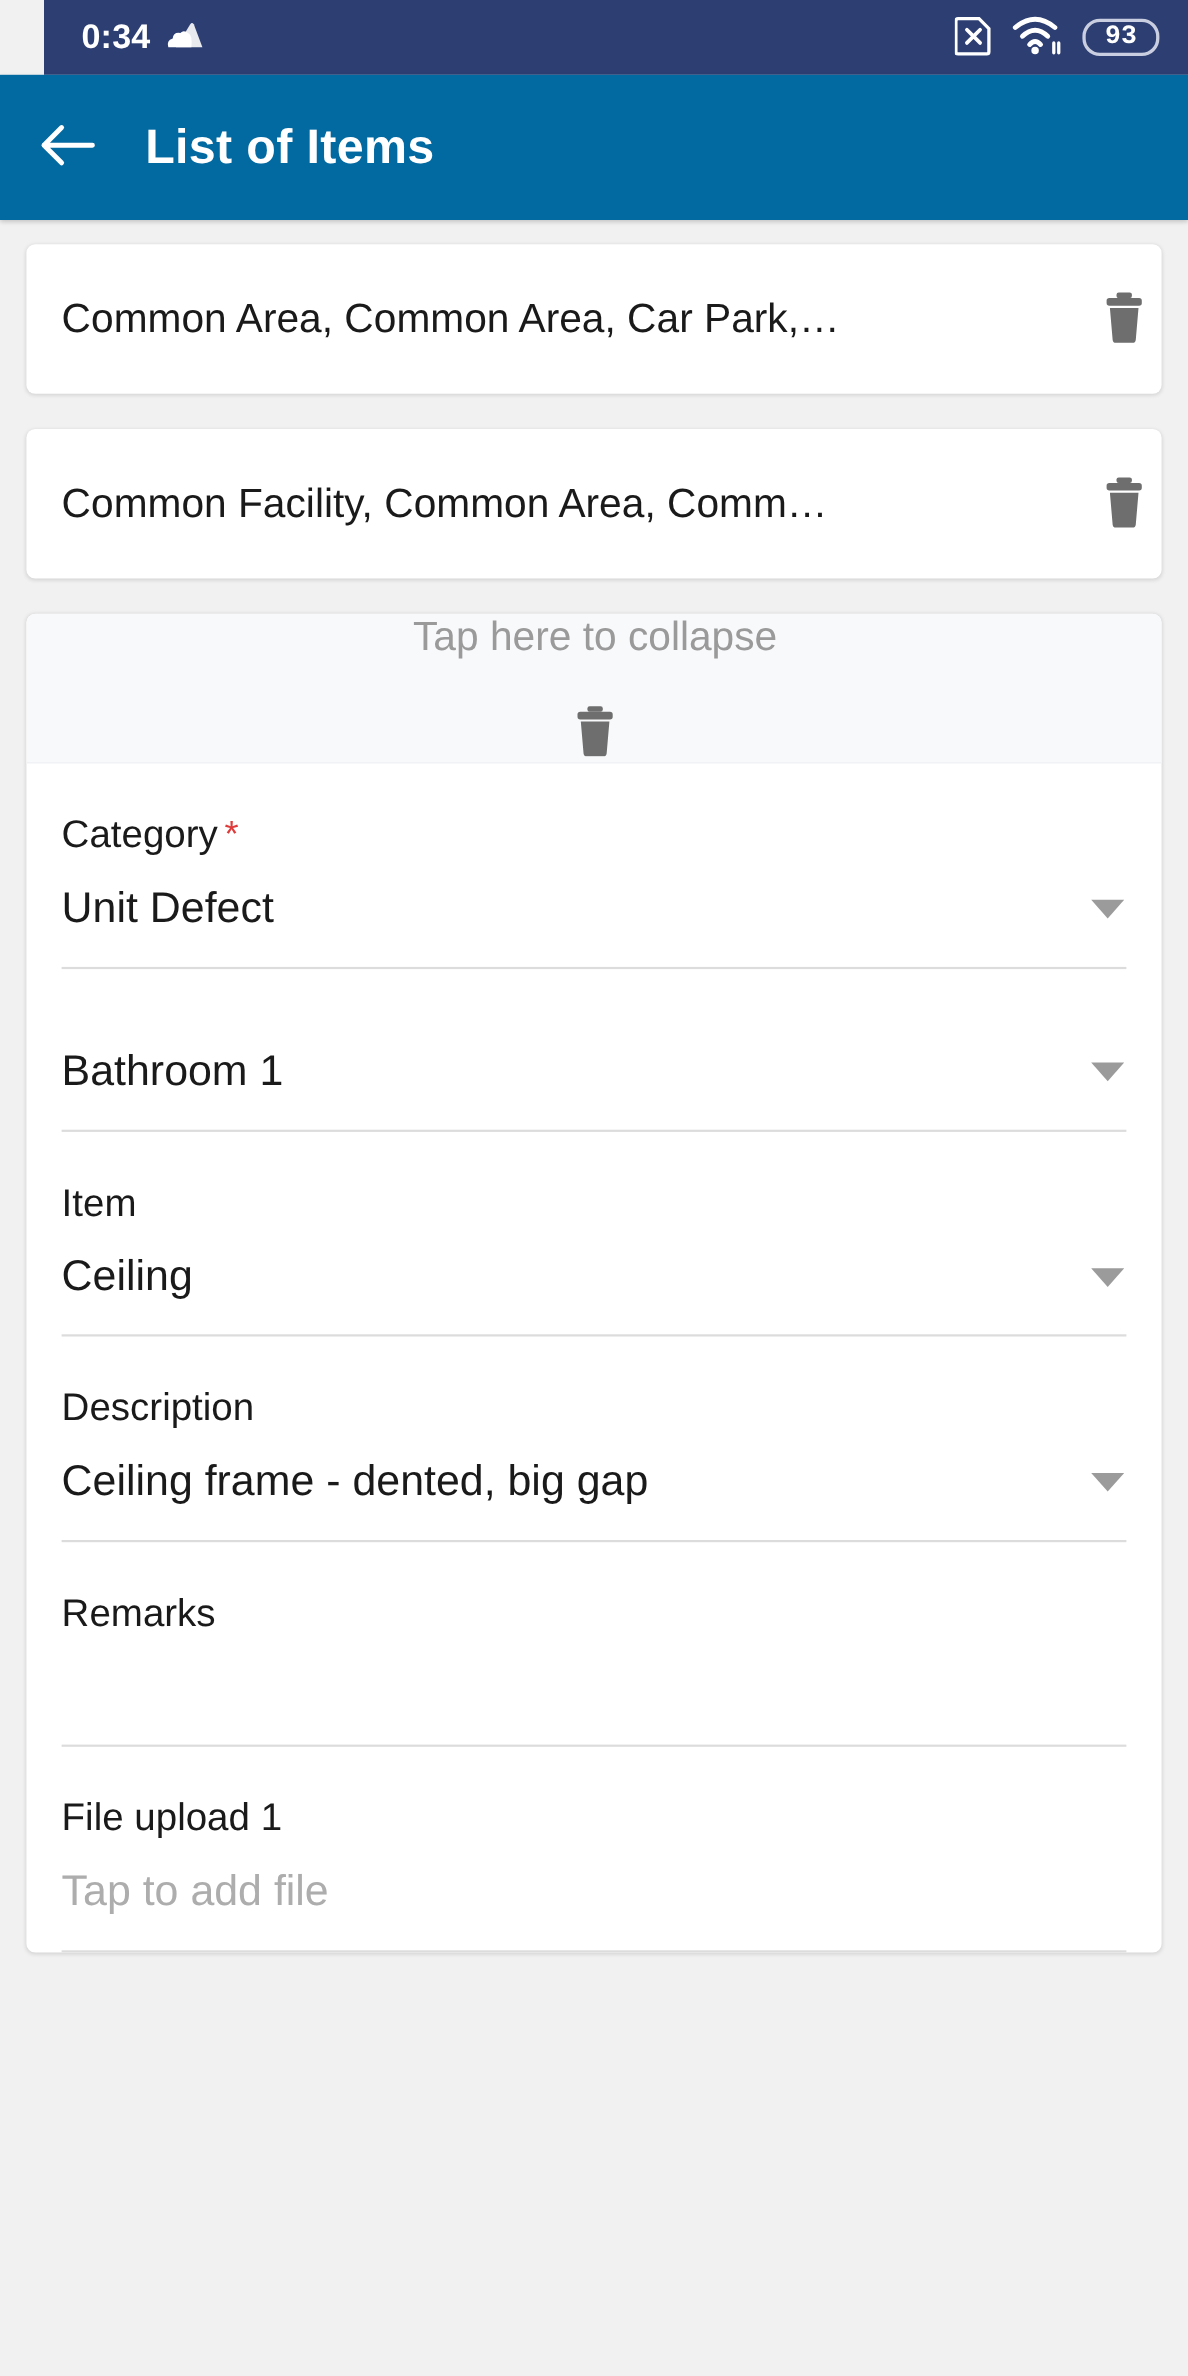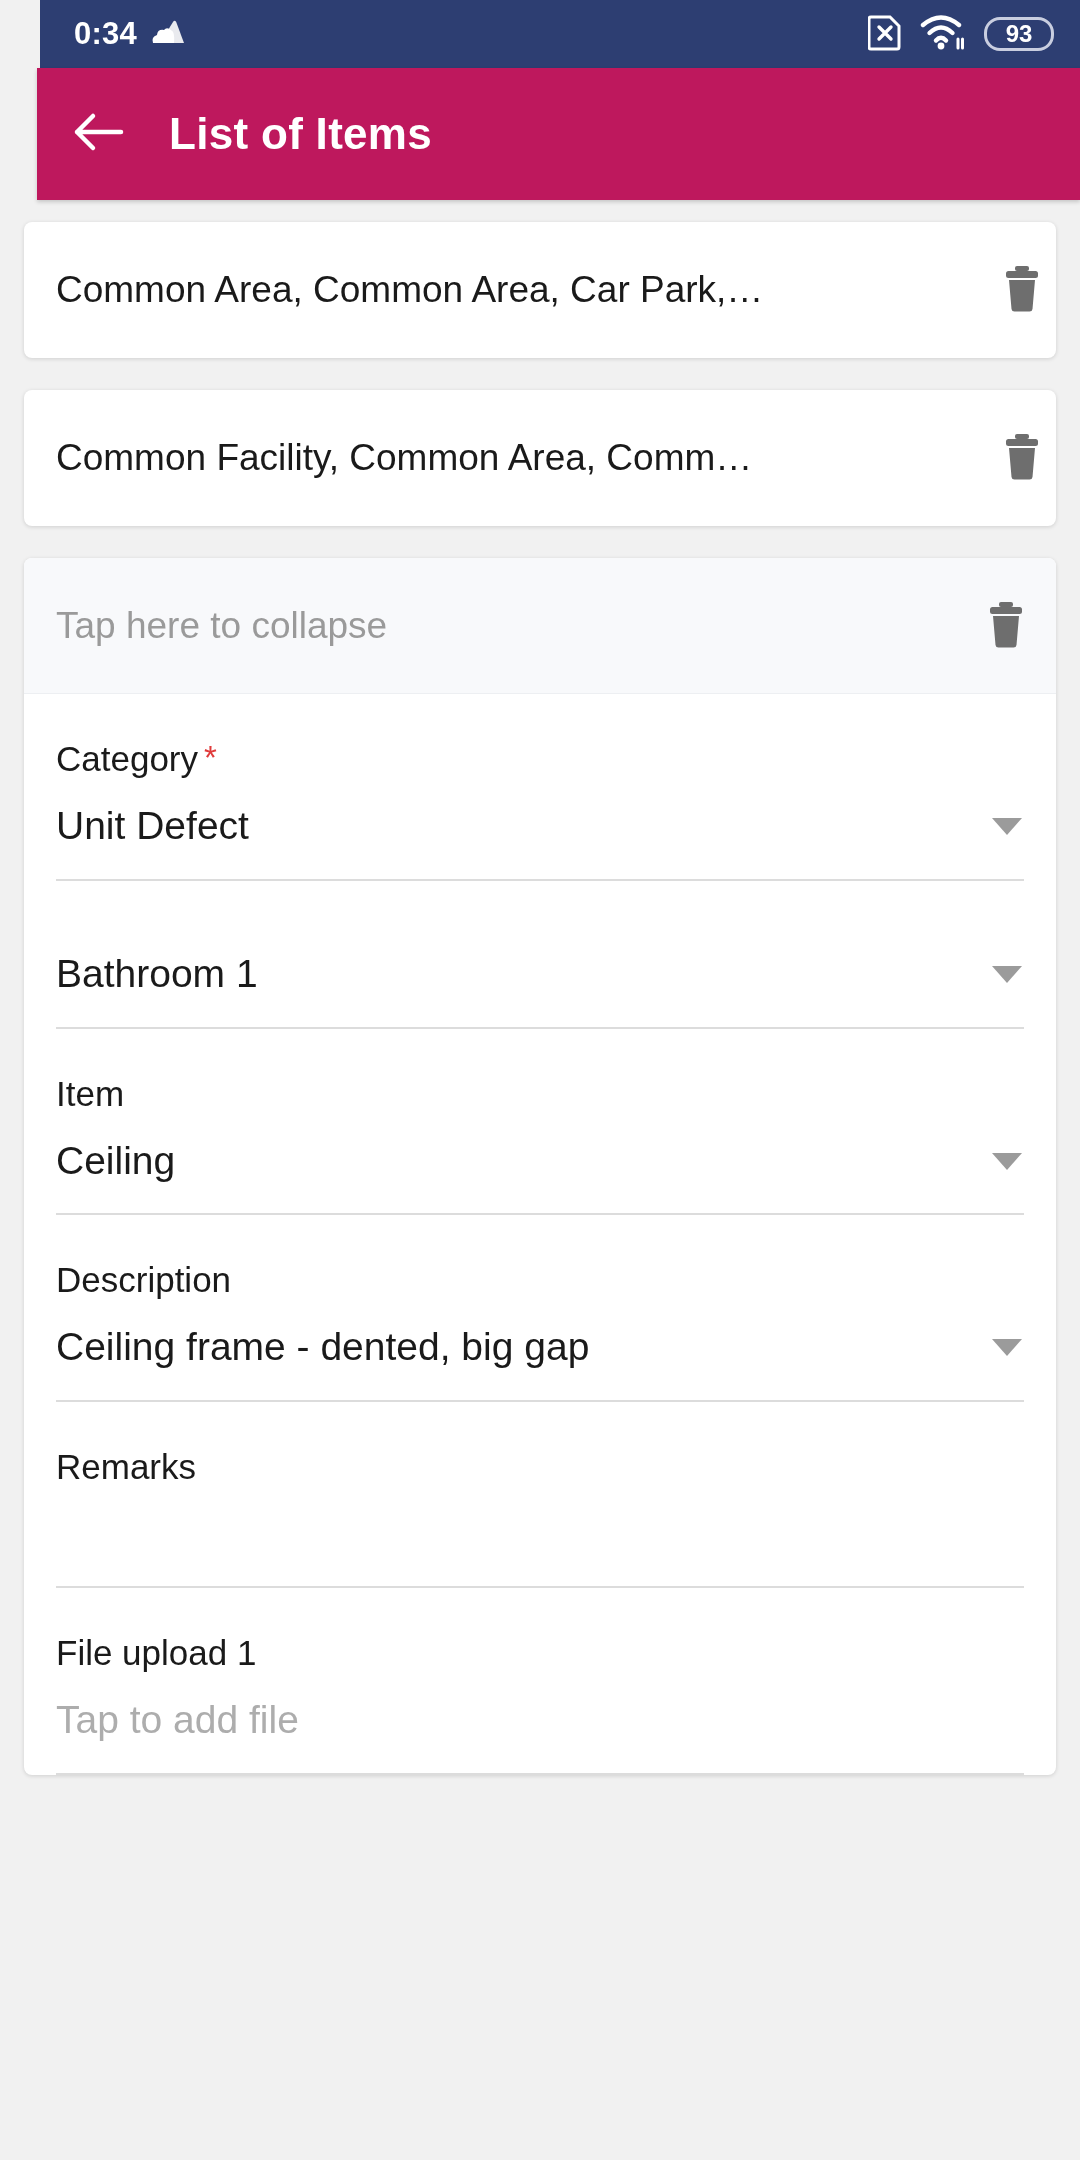--- a/index.html
+++ b/index.html
@@ -48,38 +48,38 @@
   }
   .battery-pill {
     border: 3px solid #C9CEE0;
     border-radius: 16px;
     height: 34px;
     min-width: 70px;
     display: flex;
     align-items: center;
     justify-content: center;
     padding: 0 6px;
+    font-family: Liberation Mono, monospace;
   }
   .battery-text {
     color: #FFFFFF;
     font-size: 24px;
     font-weight: bold;
     line-height: 1;
   }
 
   
   .app-bar {
     height: 132px;
-    background: #be185d;
+    background: #0369a1;
     display: flex;
     align-items: center;
     padding: 0 34px;
     gap: 44px;
     box-shadow: 0 2px 4px rgba(0,0,0,0.18);
-    margin-left: 37px;
   }
   .back-arrow { cursor: pointer; display: block; }
   .app-title {
     color: #FFFFFF;
     font-size: 44px;
     font-weight: bold;
     letter-spacing: 0.3px;
   }
 
   
@@ -117,20 +117,21 @@
 
   .collapse-header {
     height: 136px;
     background: #F8F9FB;
     display: flex;
     align-items: center;
     justify-content: space-between;
     padding: 0 30px 0 32px;
     border-bottom: 1px solid #EDEFF2;
     cursor: pointer;
+    flex-direction: column;
   }
   .collapse-hint {
     font-size: 37px;
     color: #9A9A9A;
   }
 
   .card-body { padding: 0 32px; }
 
   .field {
     padding-top: 46px;

